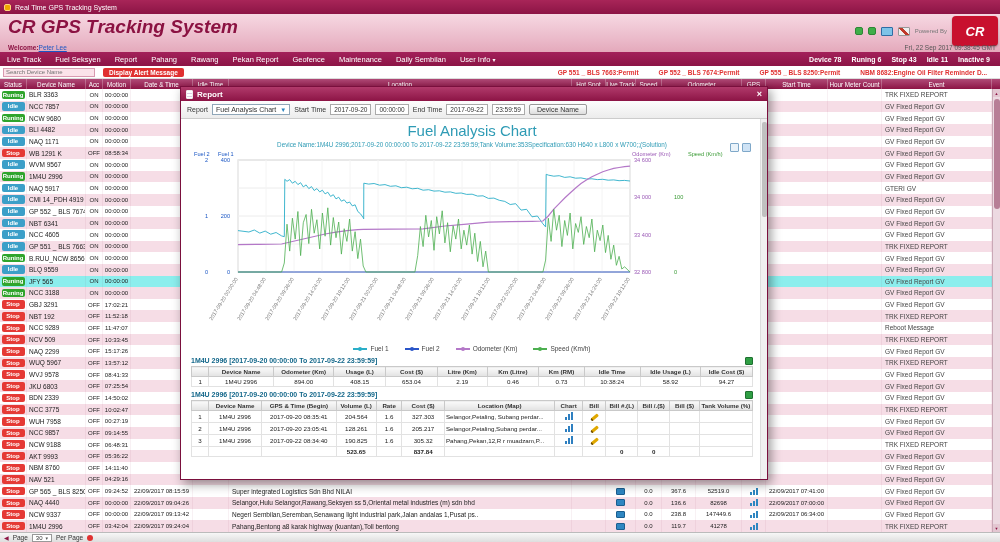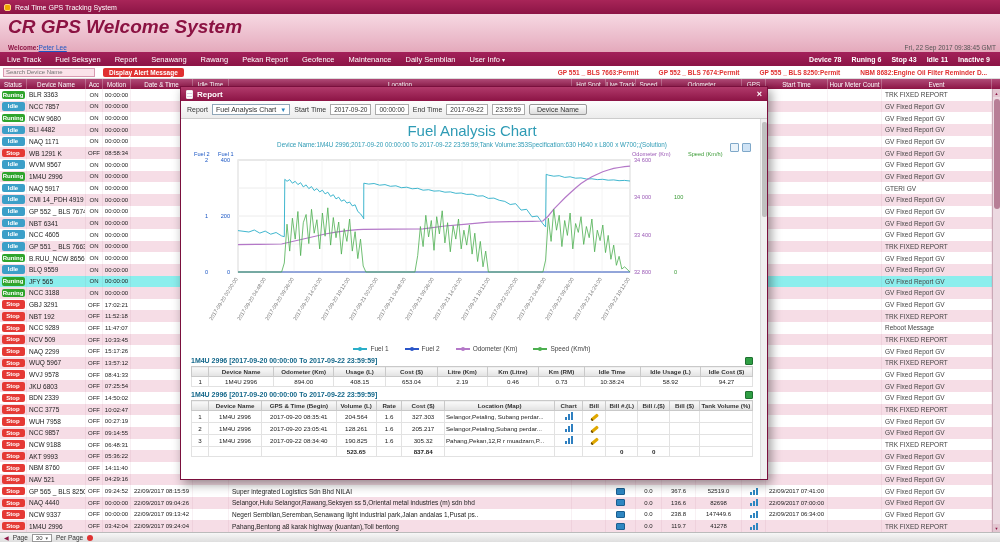--- a/index.html
+++ b/index.html
@@ -111,35 +111,43 @@
 <body>
 
 <div class="app">
 
   <div class="titlebar">
     <span class="appicon"></span>
     <span>Real Time GPS Tracking System</span>
   </div>
 
   <div class="header">
-    <div class="header-title">CR GPS Welcome System</div>
+    <div class="header-title">CR GPS Tracking System</div>
+    <div class="header-right">
+      <span class="icon-green"></span>
+      <span class="icon-green"></span>
+      <span class="icon-mon"></span>
+      <span class="icon-tools"></span>
+      <span class="poweredby">Powered By</span>
+      <span class="brand">CR</span>
+    </div>
     <div class="header-bottom">
       <span class="welcome">
         <span class="wl">Welcome:</span><span class="wu">Peter Lee</span>
       </span>
       <span class="hdate">Fri, 22 Sep 2017 09:38:45 GMT</span>
     </div>
   </div>
 
   <div class="menubar">
     <div class="menu-items">
         <div class="menu-item">Live Track</div>
         <div class="menu-item">Fuel Seksyen</div>
         <div class="menu-item">Report</div>
-        <div class="menu-item">Senawang</div>
+        <div class="menu-item">Pahang</div>
         <div class="menu-item">Rawang</div>
         <div class="menu-item">Pekan Report</div>
         <div class="menu-item">Geofence</div>
         <div class="menu-item">Maintenance</div>
         <div class="menu-item">Daily Sembilan</div>
         <div class="menu-item">User Info<span class="caret">▾</span></div>
       </div>
     <div class="menu-stats">
         <span class="stat">Device 78</span>
         <span class="stat">Runing 6</span>

